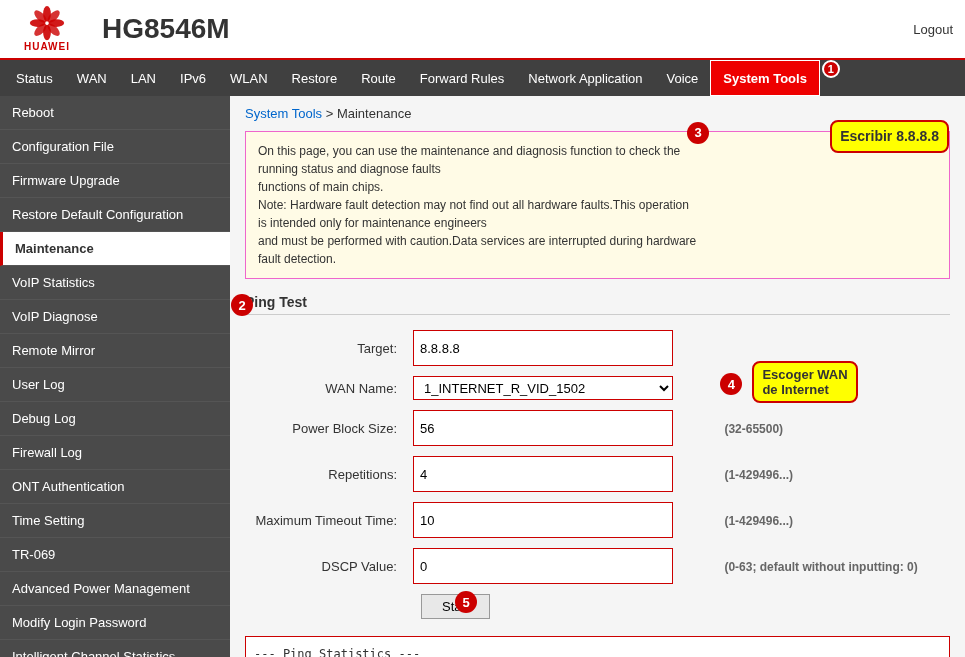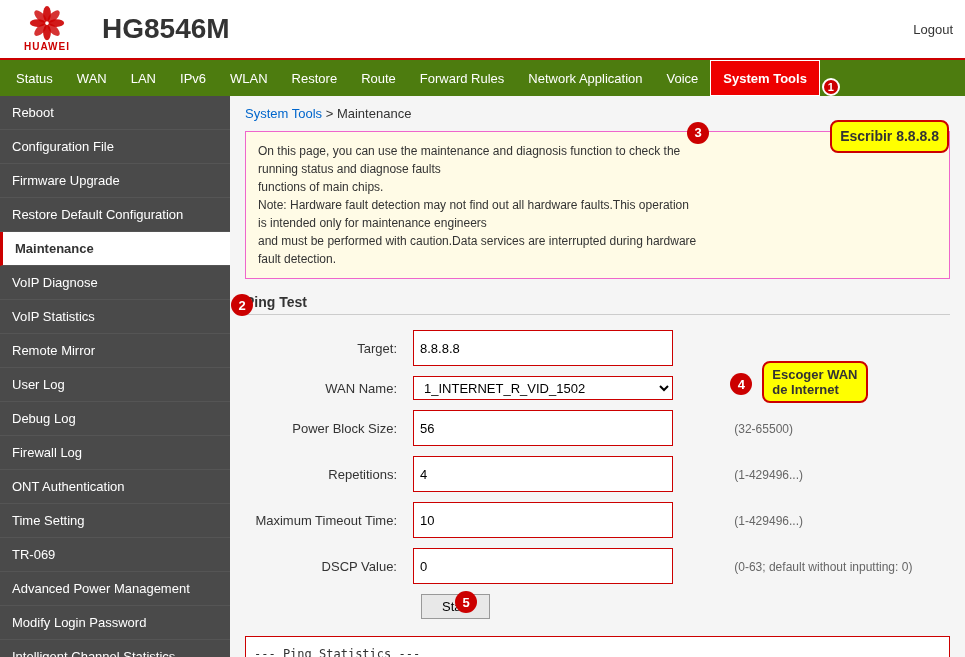--- a/index.html
+++ b/index.html
@@ -7,21 +7,21 @@
 
     
     .header { background: #fff; display: flex; align-items: center; padding: 8px 12px; border-bottom: 2px solid #c00; height: 60px; }
     .logo-area { display: flex; flex-direction: column; align-items: center; margin-right: 20px; margin-left: 10px; }
     .logo-svg { width: 50px; height: 35px; }
     .logo-text { font-size: 10px; font-weight: bold; color: #c00; letter-spacing: 1px; }
     .device-name { font-size: 28px; font-weight: bold; color: #333; flex: 1; padding-left: 10px; }
     .logout-btn { color: #333; font-size: 13px; cursor: pointer; }
 
     
-    .nav { background: #4d7c0f; display: flex; align-items: flex-end; height: 36px; padding: 0 4px; }
+    .nav { background: #404040; display: flex; align-items: flex-start; height: 36px; padding: 0 4px; }
     .nav-item { color: #fff; padding: 0 12px; font-size: 13px; cursor: pointer; height: 36px; display: flex; align-items: center; white-space: nowrap; }
     .nav-item.active { background: #e00; font-weight: bold; border: 1px solid #fff; }
     .nav-badge { background: #c00; color: #fff; border: 2px solid #fff; border-radius: 50%; width: 18px; height: 18px; font-size: 11px; font-weight: bold; display: flex; align-items: center; justify-content: center; margin-left: 2px; }
 
     
     .main-layout { display: flex; }
 
     
     .sidebar { width: 230px; background: #4a4a4a; min-height: 600px; flex-shrink: 0; }
     .sidebar-item { color: #fff; padding: 9px 12px; font-size: 13px; cursor: pointer; border-bottom: 1px solid #555; }
@@ -37,21 +37,21 @@
 
     
     .section-title { font-size: 14px; font-weight: bold; color: #333; margin-bottom: 10px; border-bottom: 1px solid #ccc; padding-bottom: 4px; }
 
     
     .form-table { width: 100%; border-collapse: collapse; margin-bottom: 12px; }
     .form-table td { padding: 5px 8px; vertical-align: middle; font-size: 13px; }
     .form-table td:first-child { width: 160px; text-align: right; color: #333; font-weight: normal; }
     .form-input { border: 1px solid #c00; padding: 3px 6px; font-size: 13px; width: 260px; height: 36px; outline: none; }
     .form-select { border: 1px solid #c00; padding: 3px 6px; font-size: 13px; width: 260px; height: 24px; background: #fff; }
-    .form-hint { color: #666; font-size: 12px; margin-left: 4px; }
+    .form-hint { color: #666; font-size: 12px; margin-left: 4px; font-weight: bold; }
 
     
     .btn-start { background: #e8e8e8; border: 1px solid #999; padding: 4px 20px; font-size: 13px; cursor: pointer; margin-left: 8px; }
 
     
     .ping-output { border: 1px solid #c00; background: #fff; padding: 8px; font-size: 12px; font-family: monospace; color: #333; min-height: 130px; width: 100%; margin-bottom: 15px; line-height: 1.6; resize: vertical; }
 
     
     .annotation { position: absolute; background: #ff0; border: 2px solid #c00; border-radius: 8px; padding: 4px 8px; font-size: 13px; font-weight: bold; color: #333; white-space: nowrap; z-index: 10; }
     .circle-badge { background: #c00; color: #fff; border-radius: 50%; width: 22px; height: 22px; font-size: 13px; font-weight: bold; display: inline-flex; align-items: center; justify-content: center; position: absolute; z-index: 10; }
@@ -100,22 +100,22 @@
 </div>
 
 <div class="main-layout">
 
   <div class="sidebar">
     <div class="sidebar-item">Reboot</div>
     <div class="sidebar-item">Configuration File</div>
     <div class="sidebar-item">Firmware Upgrade</div>
     <div class="sidebar-item">Restore Default Configuration</div>
     <div class="sidebar-item active">Maintenance</div>
+    <div class="sidebar-item">VoIP Statistics</div>
     <div class="sidebar-item">VoIP Diagnose</div>
-    <div class="sidebar-item">VoIP Statistics</div>
     <div class="sidebar-item">Remote Mirror</div>
     <div class="sidebar-item">User Log</div>
     <div class="sidebar-item">Debug Log</div>
     <div class="sidebar-item">Firewall Log</div>
     <div class="sidebar-item">ONT Authentication</div>
     <div class="sidebar-item">Time Setting</div>
     <div class="sidebar-item">TR-069</div>
     <div class="sidebar-item">Advanced Power Management</div>
     <div class="sidebar-item">Modify Login Password</div>
     <div class="sidebar-item">Intelligent Channel Statistics</div>

